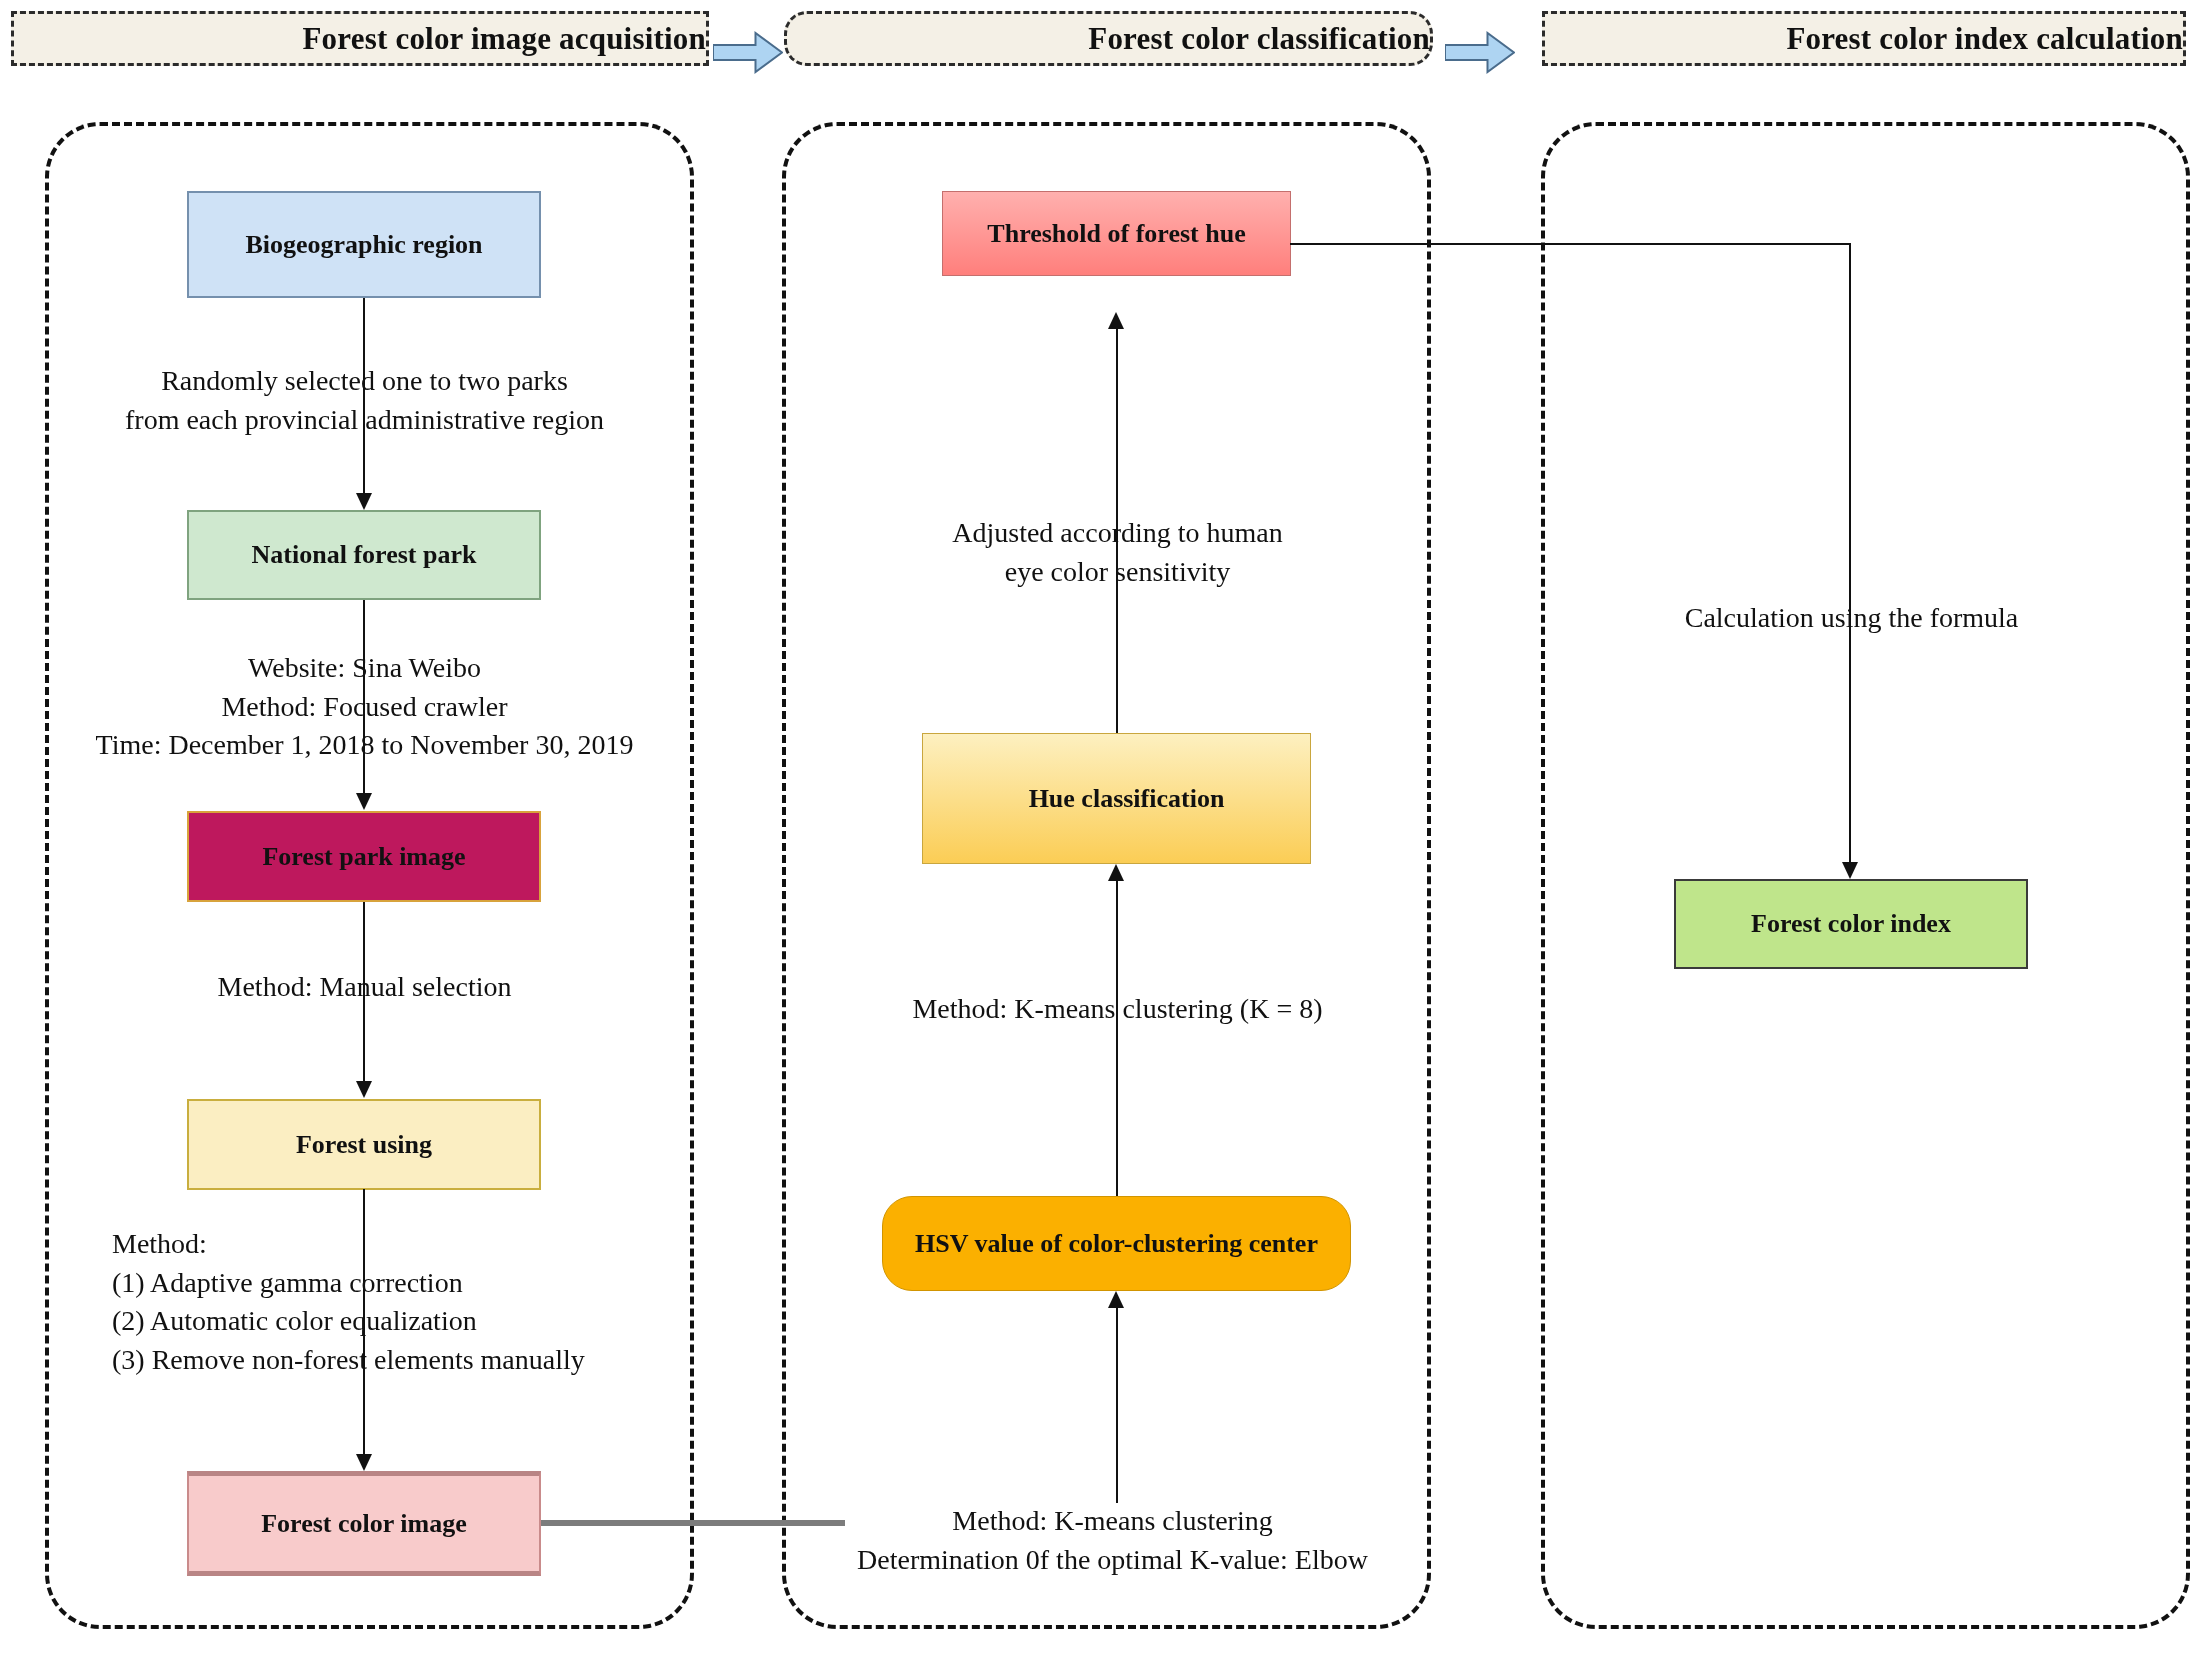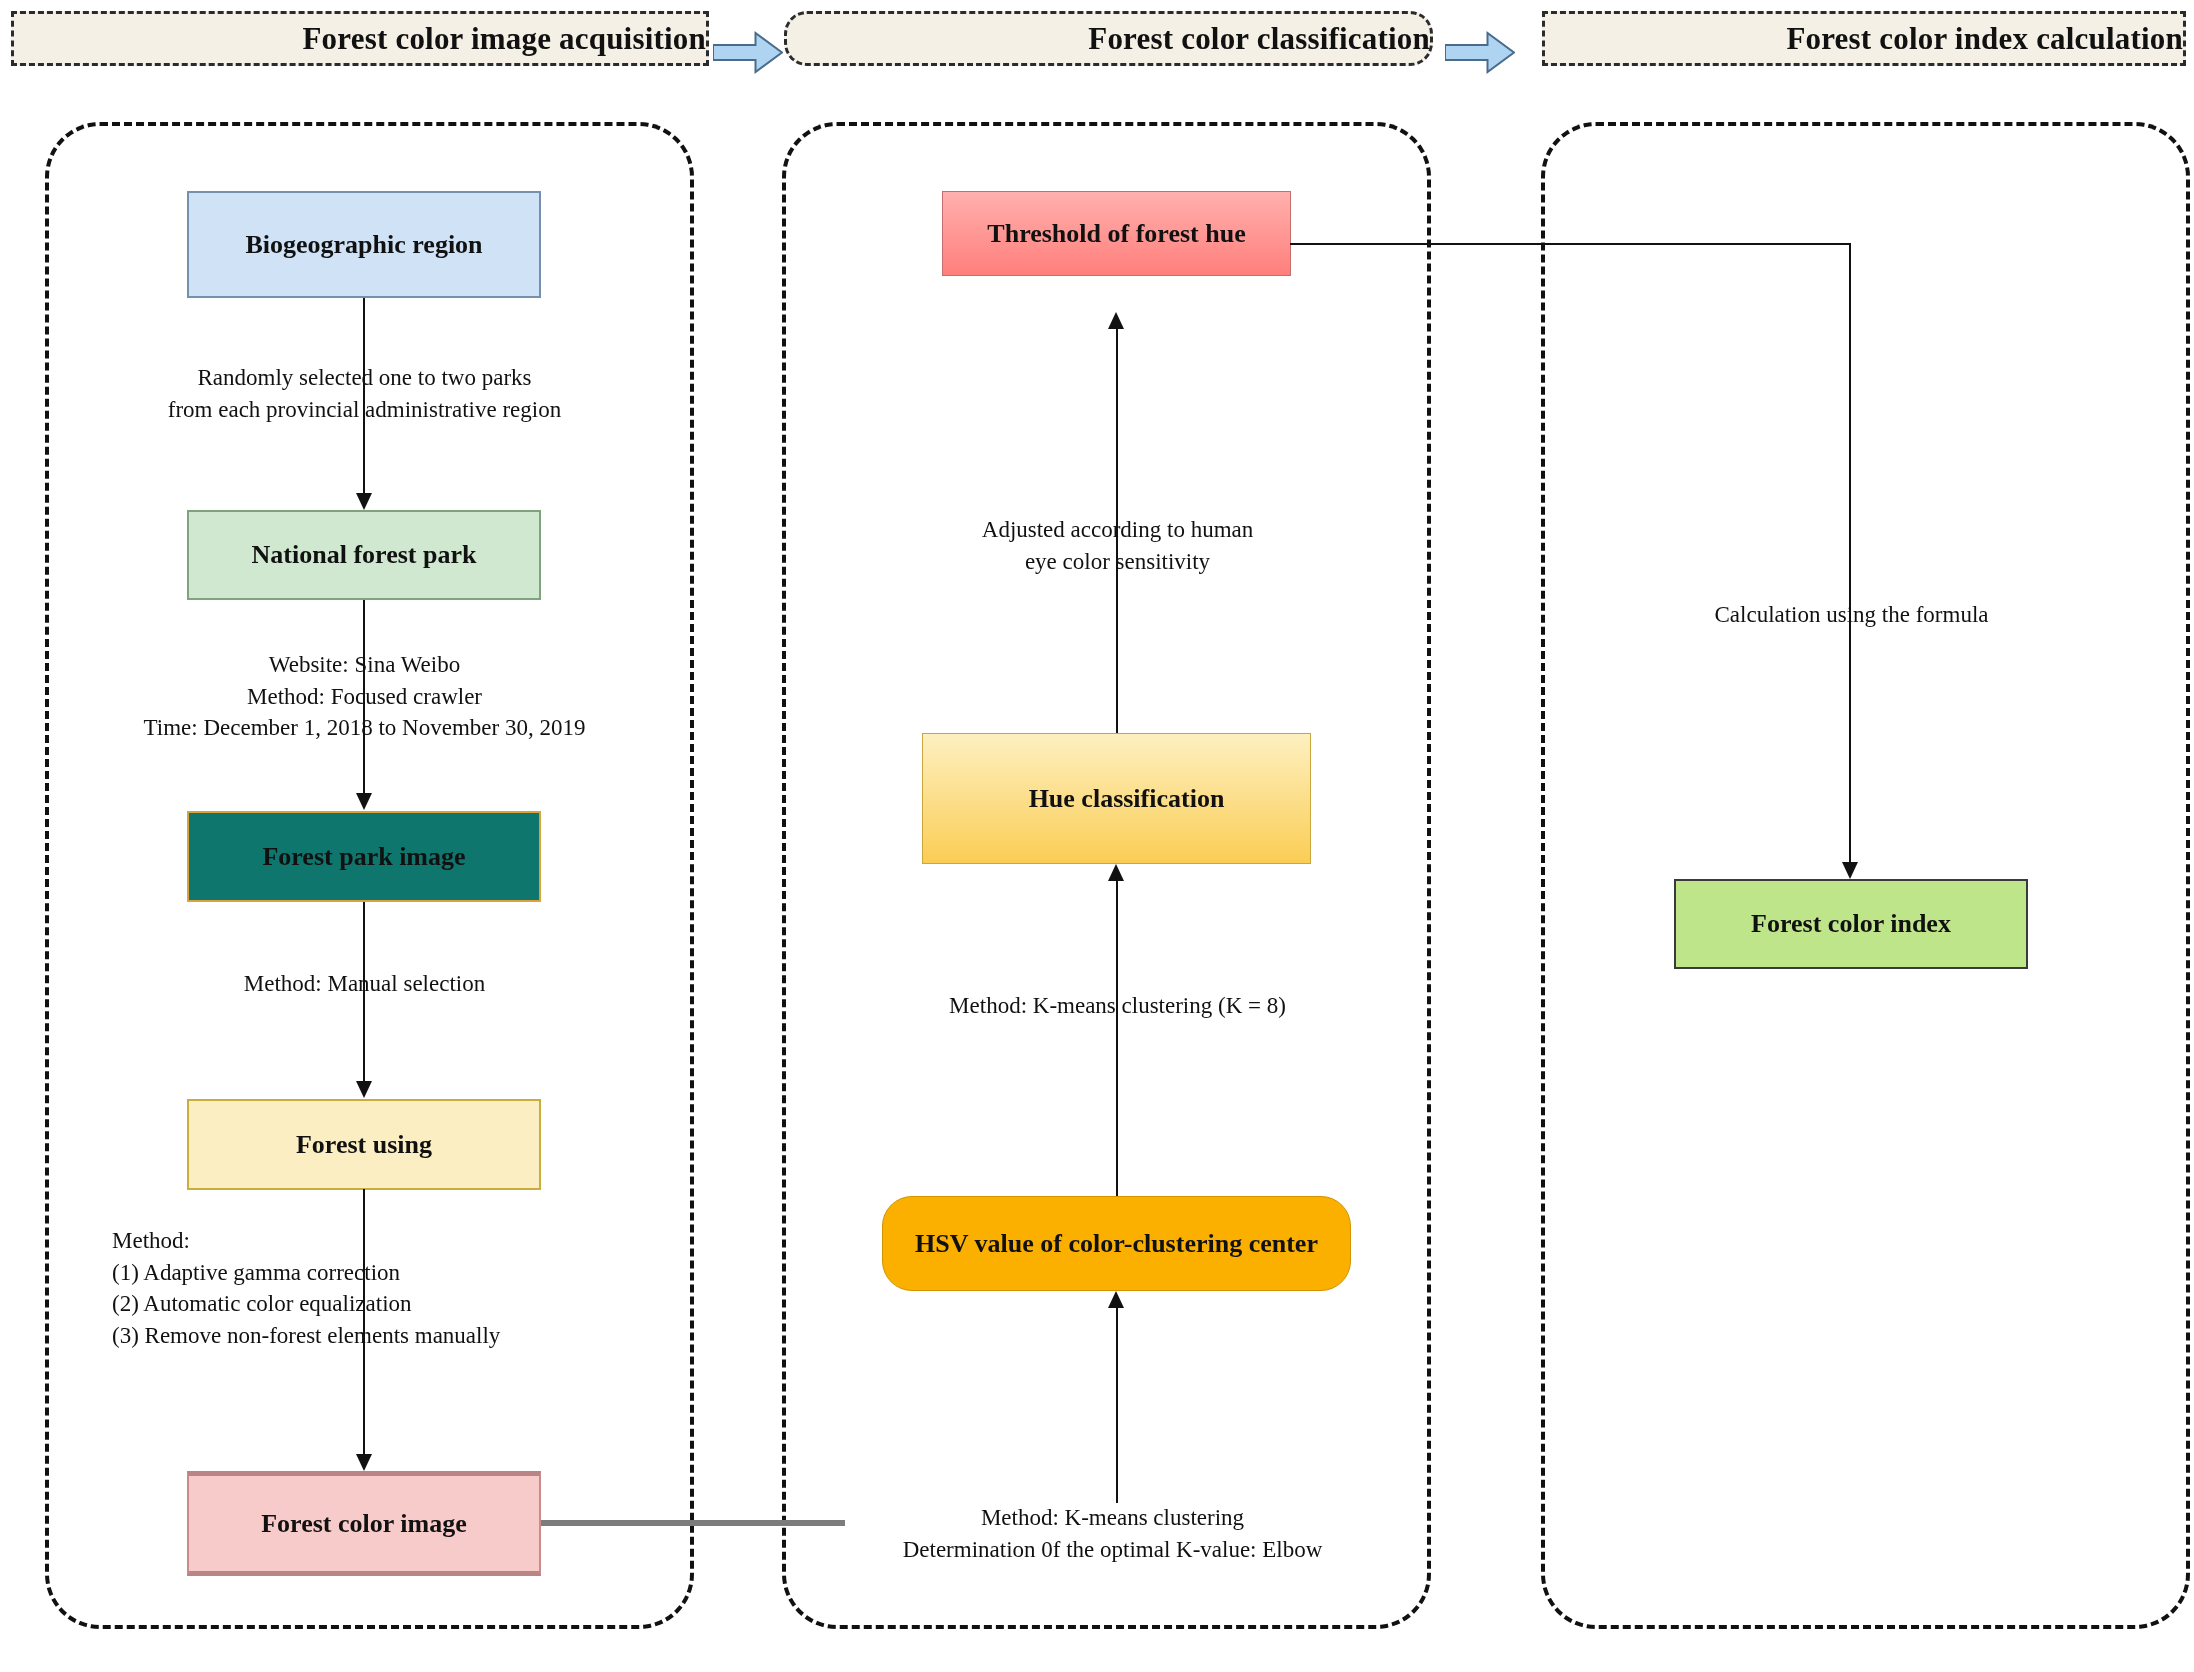--- a/index.html
+++ b/index.html
@@ -40,32 +40,32 @@
     box-sizing:border-box;
     display:flex;align-items:center;justify-content:center;
     font-weight:bold;
     font-size:26px;
     color:#111;
     text-align:center;
     line-height:1.15;
   }
   .n-blue{background:#cfe2f6;border:2px solid #7590ad;}
   .n-green{background:#cfe8cf;border:2px solid #7fa37f;}
-  .n-peach{background:#0f766e;border:2px solid #d8a33c;}
+  .n-peach{background:#be185d;border:2px solid #d8a33c;}
   .n-cream{background:#fbeec2;border:2px solid #c9ae3e;}
   .n-pink{background:#f8cbcb;border:2px solid #c98b8b;border-top:5px solid #b98585;border-bottom:5px solid #b98585;}
   .n-red{background:linear-gradient(180deg,#ffb0ae 0%,#ff7f7c 100%);border:1.5px solid #c46f6d;}
   .n-gold{background:linear-gradient(180deg,#fdf0c0 0%,#fbcd55 100%);border:1.5px solid #c9a63e;}
   .n-orange{background:#fbb000;border:1.5px solid #d19400;}
   .n-lime{background:#bfe58b;border:2px solid #3a3a3a;}
 
   
   .edge-label{
     position:absolute;
-    font-size:23px;
+    font-size:28px;
     color:#111;
     line-height:1.38;
     text-align:center;
     white-space:pre-line;
   }
   .edge-label.left-align{text-align:left;}
 
   
   .vline{position:absolute;background:#111;width:2px;}
   .hline{position:absolute;background:#111;height:2px;}

